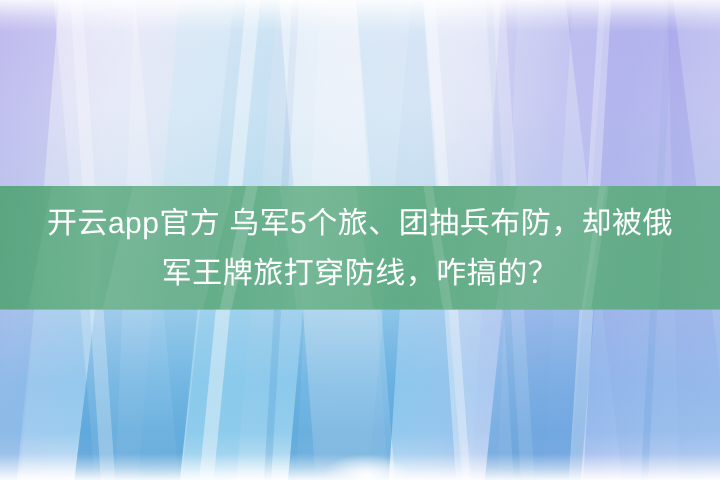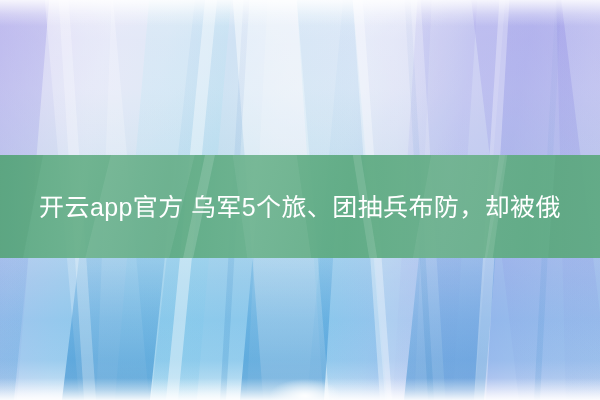--- a/index.html
+++ b/index.html
@@ -205,16 +205,17 @@
         <polygon points="206,-5 216,-5 192,108 182,108" fill="#ffffff" opacity="0.14"></polygon>
         <polygon points="352,-5 360,-5 378,108 370,108" fill="#ffffff" opacity="0.12"></polygon>
         <polygon points="500,-5 508,-5 492,108 484,108" fill="#ffffff" opacity="0.10"></polygon>
         <polygon points="0,-5 44,-5 22,108 0,108" fill="#2f7f58" opacity="0.10"></polygon>
         <polygon points="556,-5 600,-5 600,108 548,108" fill="#2f7f58" opacity="0.08"></polygon>
       </svg>
     </div>
 
     <div class="headline">
       <span class="line">开云app官方 乌军5个旅、团抽兵布防，却被俄</span>
+      <span class="line">军王牌旅打穿防线，咋搞的？</span>
     </div>
   </div>
 
 </div>
 
 </body></html>

